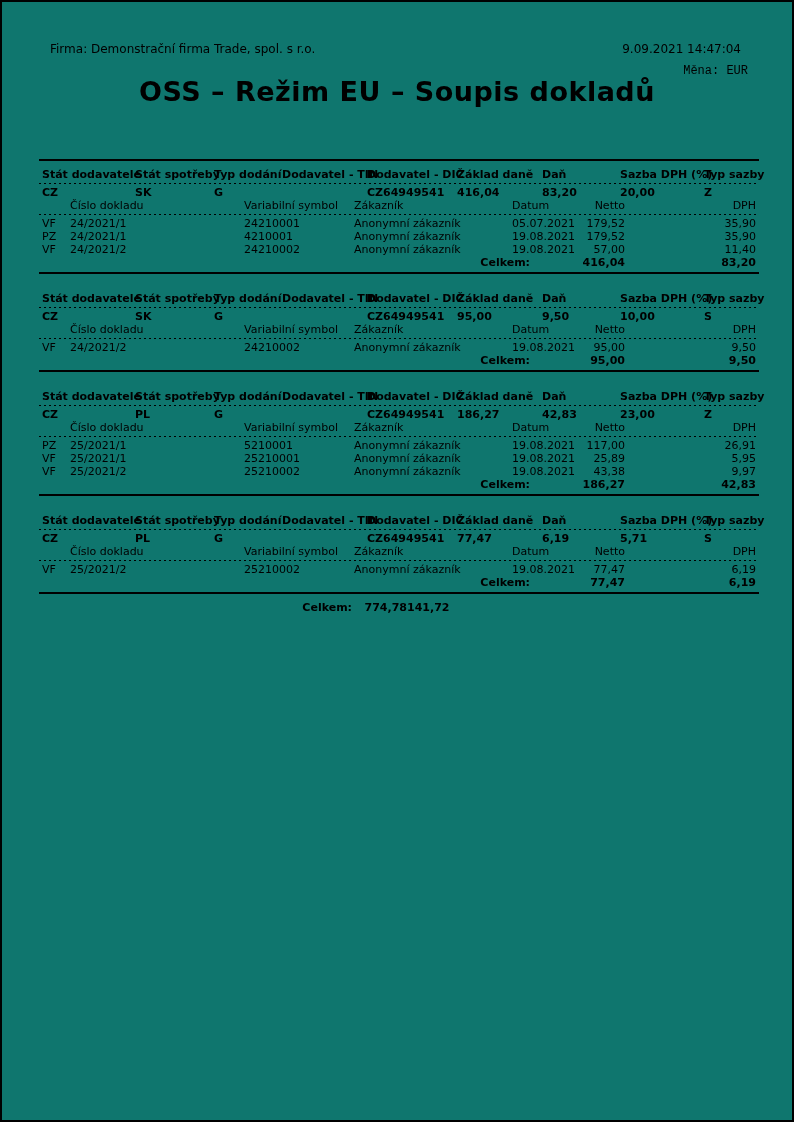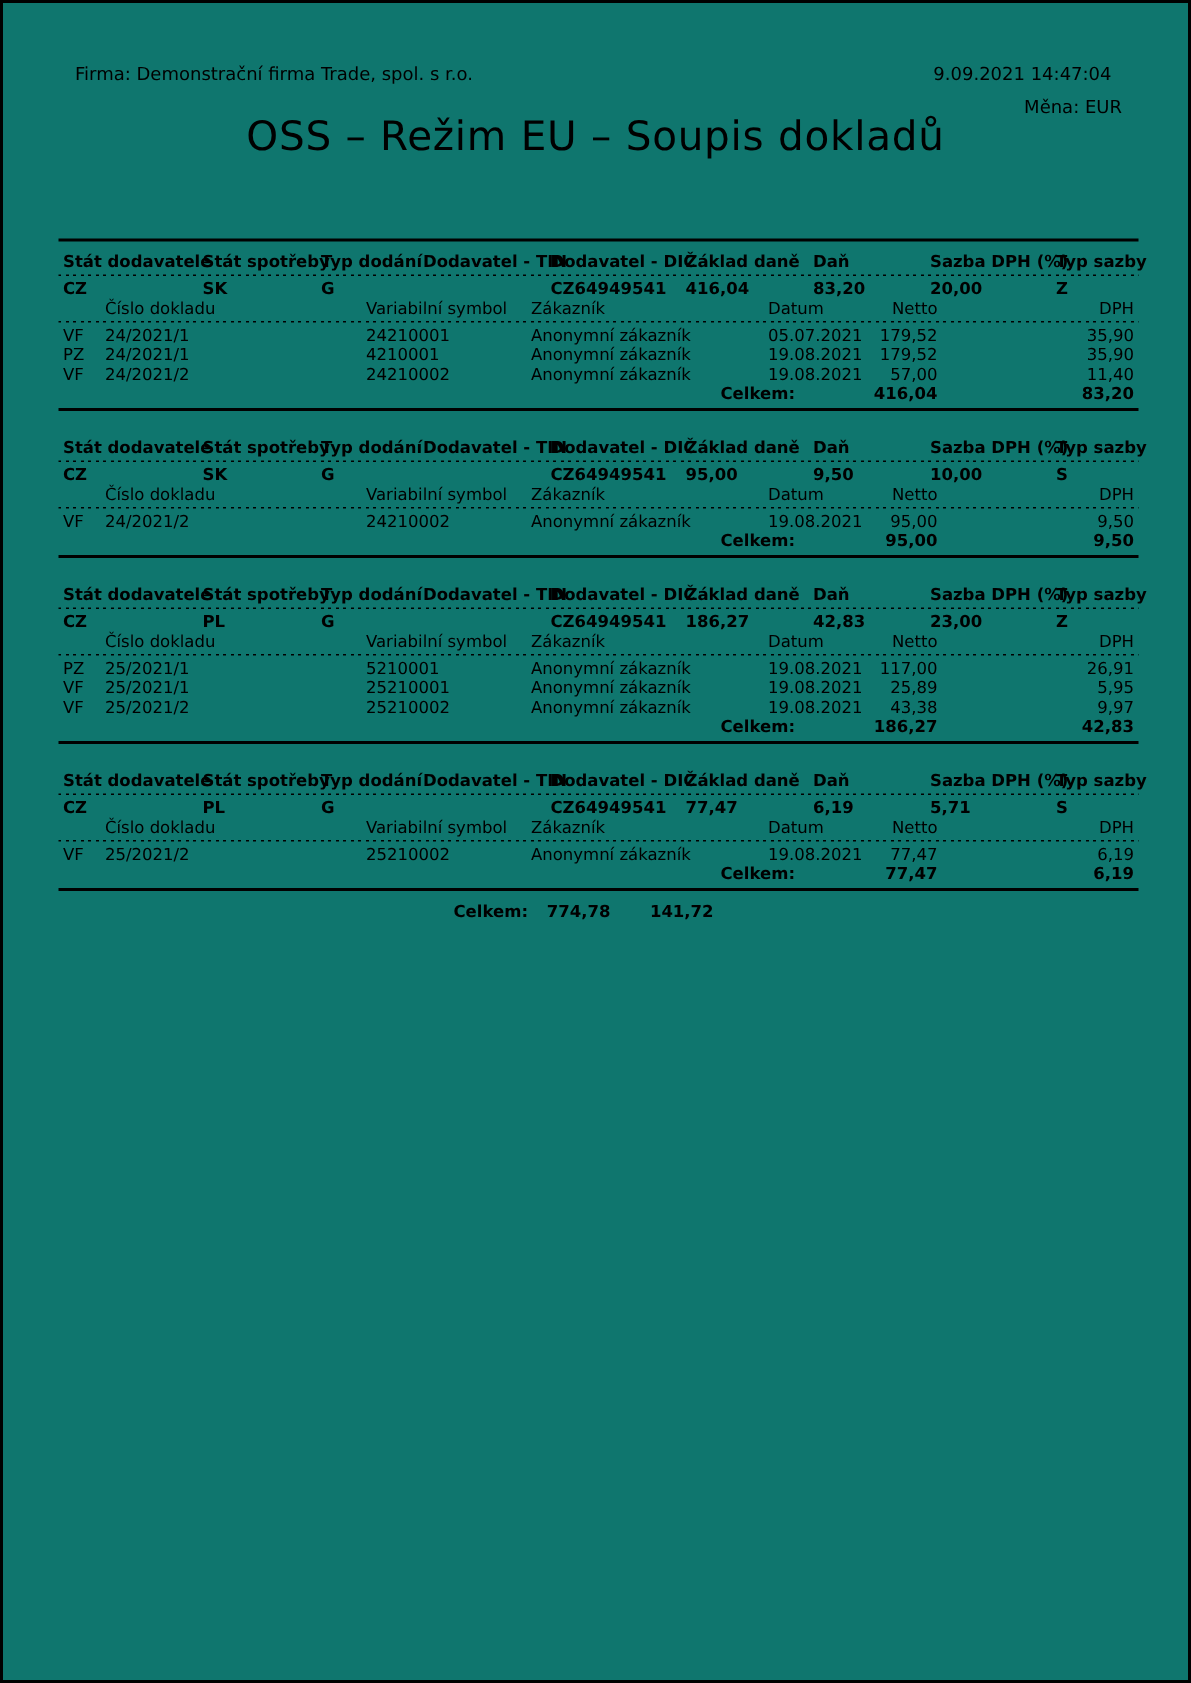--- a/index.html
+++ b/index.html
@@ -8,23 +8,23 @@
     width:794px; height:1122px;
     box-sizing:border-box;
     border:2px solid #000;
     background:#0f766e;
     color:#000;
     font-family:"DejaVu Sans","Liberation Sans",sans-serif;
     overflow:hidden;
   }
   .firma-line { position:absolute; left:48px; top:40px; font-size:12px; white-space:nowrap; }
   .printed-at { position:absolute; right:51px; top:40px; font-size:12px; white-space:nowrap; }
-  .currency   { position:absolute; right:44px; top:62px; font-size:12px; white-space:nowrap; }
+  .currency   { position:absolute; right:44px; top:62px; font-size:12px; white-space:nowrap;font-family:Liberation Mono, monospace; }
   .title { position:absolute; left:0; right:0; top:74px; text-align:center;
-           font-size:27px; font-weight:normal; letter-spacing:0.5px; white-space:nowrap; }
+           font-size:27px; font-weight:bold; letter-spacing:0.5px; white-space:nowrap; }
   .date-from { position:absolute; left:0; right:0; top:112px; text-align:center; font-size:12px; }
   .date-to   { position:absolute; left:0; right:0; top:132px; text-align:center; font-size:12px; }
 
   .report { position:absolute; left:37px; top:157px; width:720px; }
   .topline { height:0; border-top:2px solid #000; }
 
   .sec { padding:7px 0 3px; border-bottom:2px solid #000; margin-bottom:11px; }
 
   .grow, .drow { display:flex; padding-left:3px; height:13px; line-height:13px;
                  font-size:11px; white-space:nowrap; }
@@ -44,21 +44,21 @@
   
   .tc-label{width:488px; text-align:right; font-weight:bold}
   .tc-netto{width:95px; text-align:right; font-weight:bold}
   .tc-dph{width:131px; text-align:right; font-weight:bold}
 
   
   .grand { display:flex; padding-left:3px; height:13px; line-height:13px;
            font-size:11px; font-weight:bold; margin-top:-4px; white-space:nowrap; }
   .gt-label{width:310px; text-align:right}
   .gt-zaklad{width:55px; text-align:right}
-  .gt-dan{width:95px; text-align:center}
+  .gt-dan{width:95px; text-align:left}
 
   .dash { height:1px; margin:2px 0;
           background:repeating-linear-gradient(90deg,#000 0 2px,transparent 2px 5px); }
 </style>
 </head>
 <body>
 
 <div class="page">
 
   <div class="firma-line">

